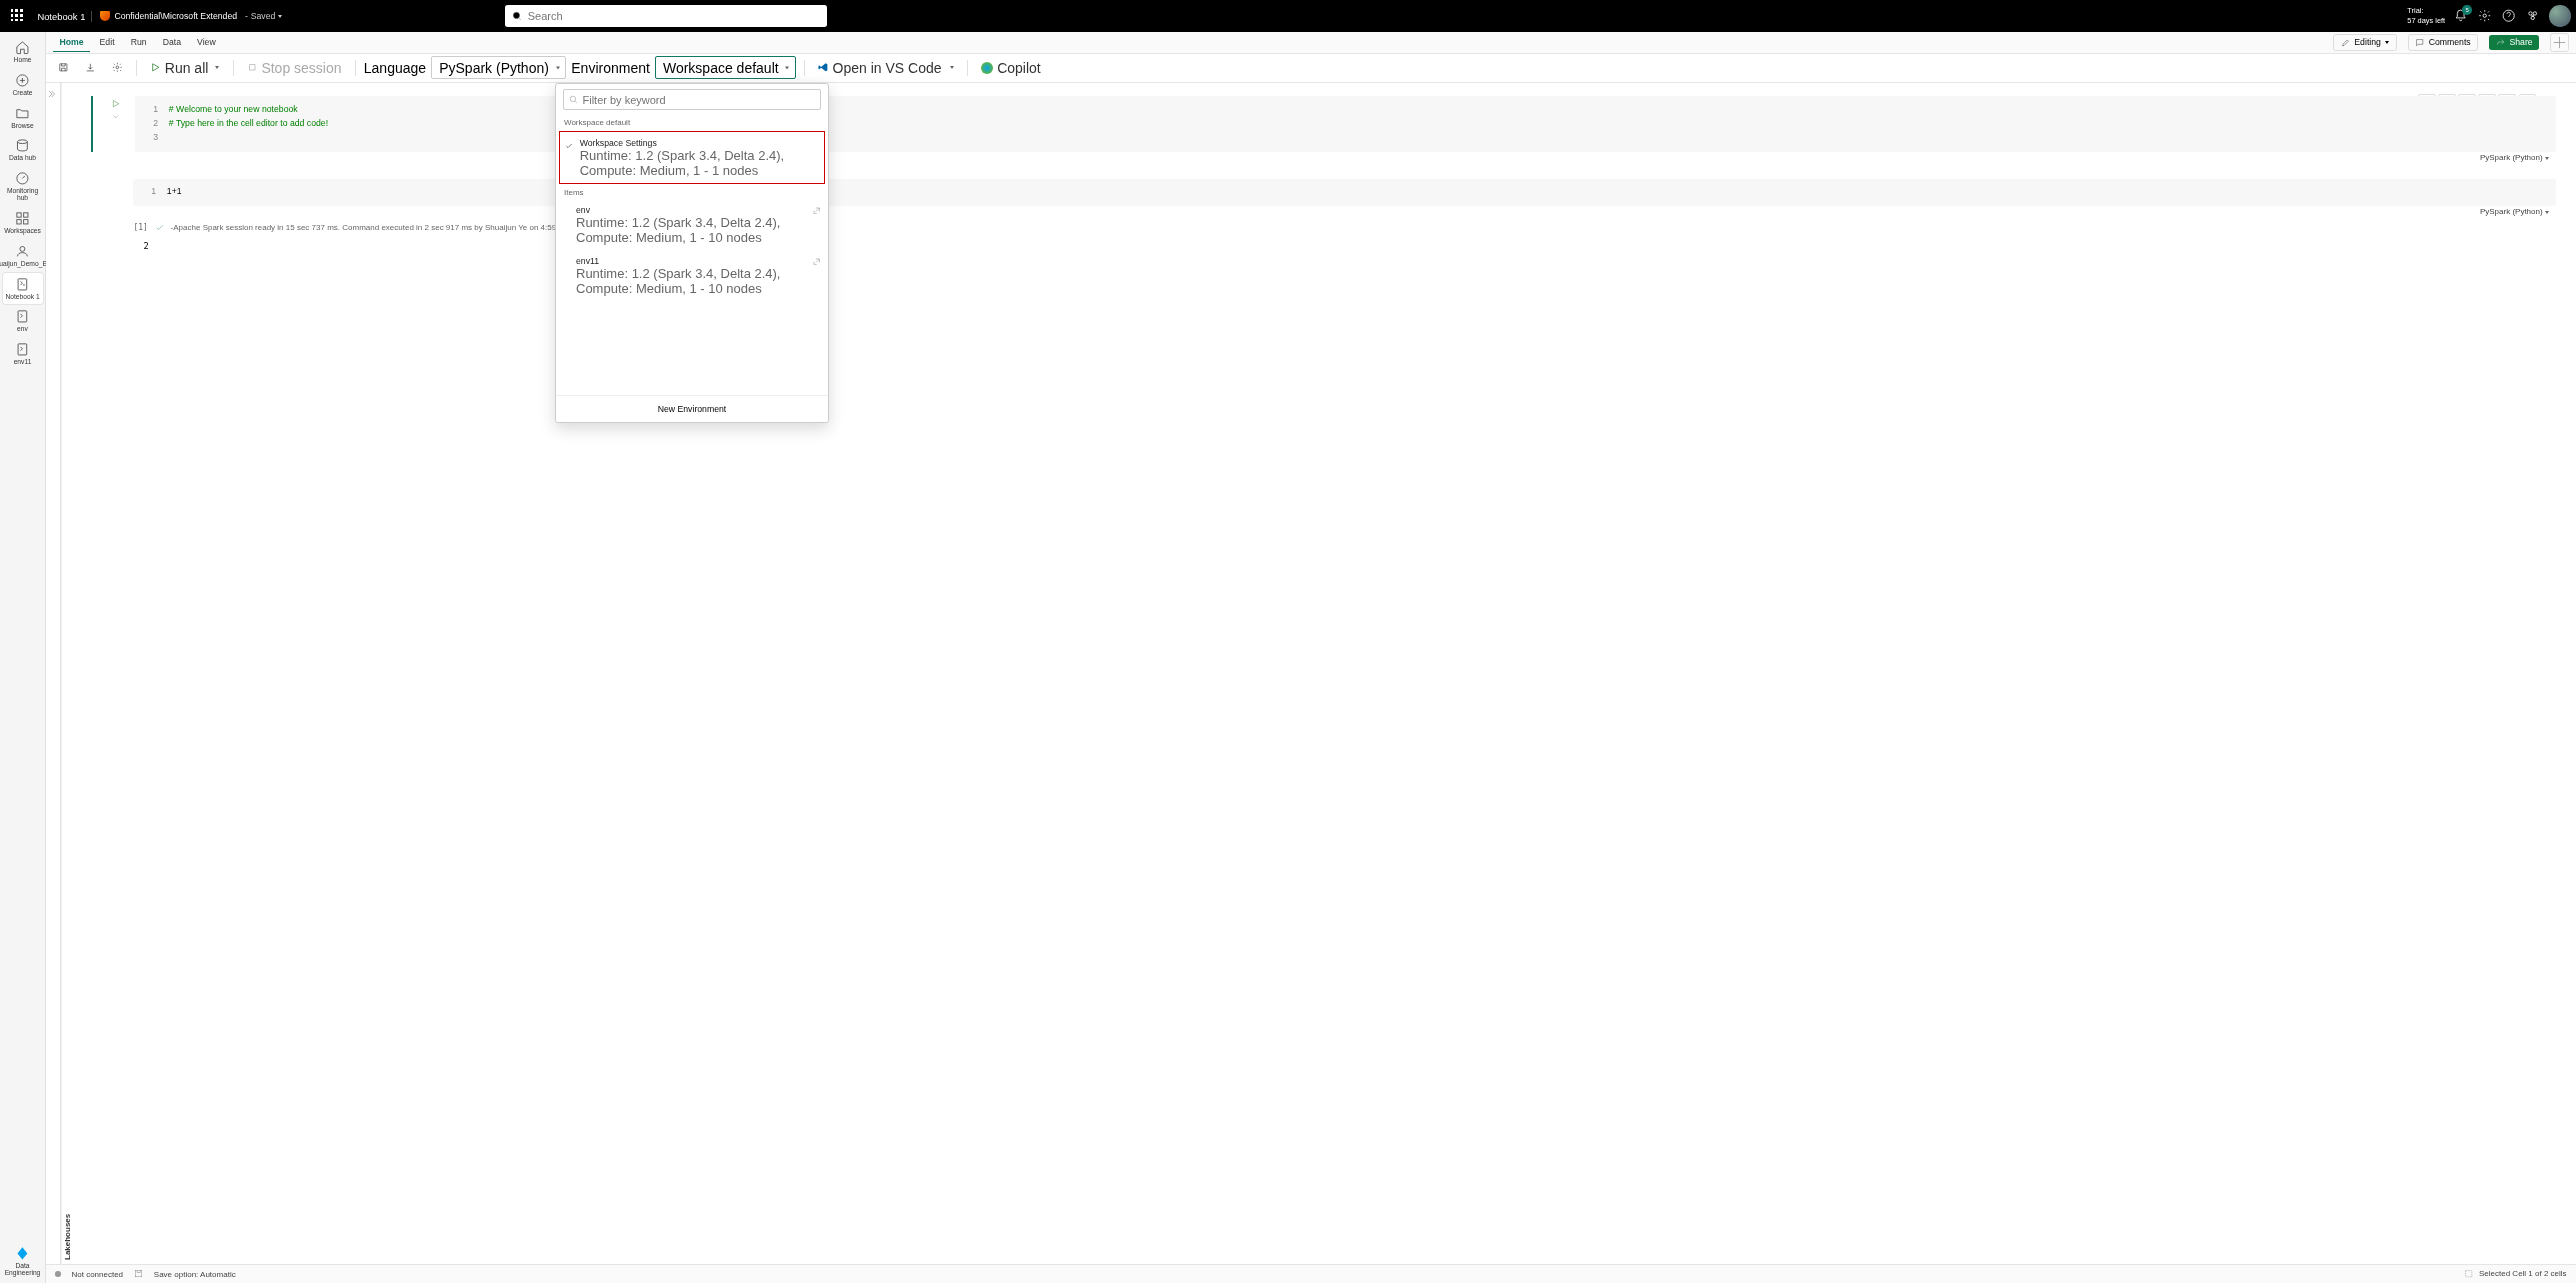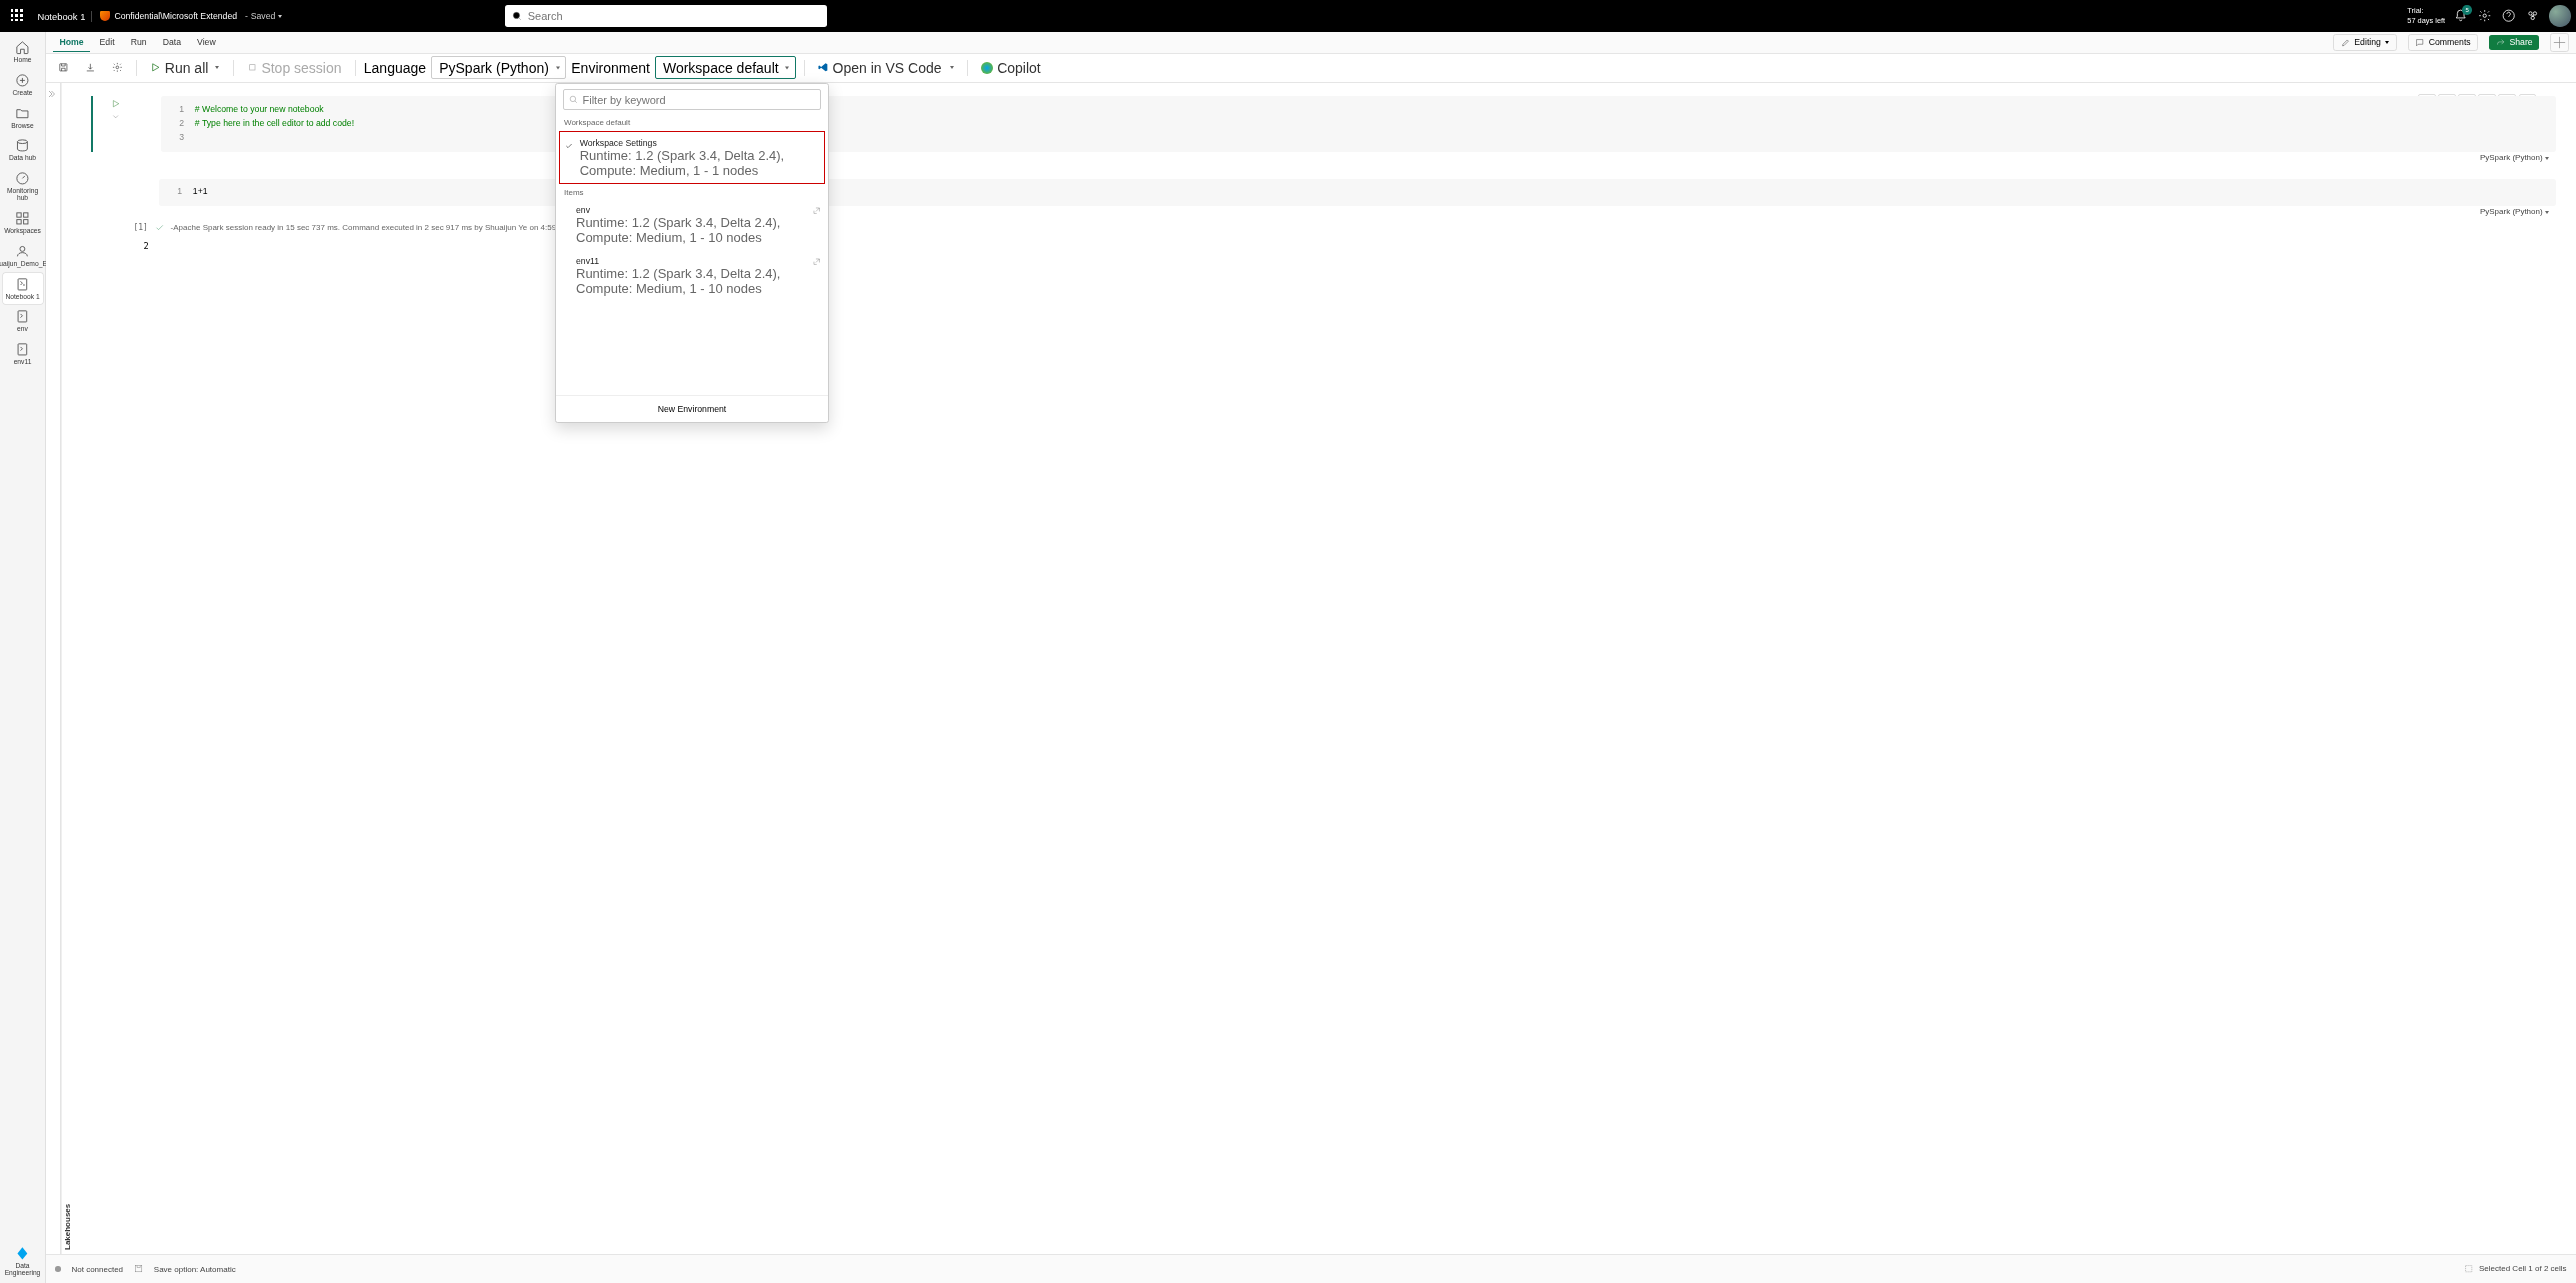--- a/index.html
+++ b/index.html
@@ -66,21 +66,21 @@
 
 .cells { flex: 1; overflow: auto; padding: 13.4px 20px; position: relative; }
 
 
 .cell-toolbar { position: absolute; right: 20px; top: 10.7px; display: flex; gap: 2.7px; }
 .cell-toolbar .ctb { width: 17.4px; height: 17.4px; border: 0.7px solid #ddd; border-radius: 2px; display: flex; align-items: center; justify-content: center; cursor: pointer; font-size: 7.4px; color: #555; }
 .cell-toolbar .ctb svg { width: 9.4px; height: 9.4px; stroke: #555; fill: none; stroke-width: 1.5; }
 .trash { border: none !important; }
 
 .cell { margin-bottom: 13.4px; }
-.cell-wrap { display: flex; gap: 26px; }
+.cell-wrap { display: flex; }
 .cell-left { width: 40px; display: flex; flex-direction: column; align-items: center; padding-top: 2.7px; gap: 2.7px; }
 .cell-left svg { width: 9.4px; height: 9.4px; stroke: #0b6a0b; fill: none; cursor: pointer; }
 .cell-left .runchev svg { stroke: #666; }
 .cell-body { flex: 1; background: #f7f7f7; border-radius: 2.7px; padding: 6.7px 9.4px; font-family: Consolas, monospace; font-size: 8.7px; line-height: 1.6; position: relative; }
 .active-cell { border-left: 2px solid #117865; margin-left: -2px; padding-left: 2px; }
 .ln { color: #888; display: inline-block; width: 13.4px; text-align: right; margin-right: 10.7px; }
 .comment { color: #008000; }
 .lang-tag { position: absolute; right: 6.7px; bottom: -13.4px; font-size: 8px; color: #444; display: flex; align-items: center; gap: 2.7px; }
 
 .out-meta { display: flex; align-items: center; gap: 6.7px; font-size: 8px; color: #666; margin: 4px 0 1.3px 40px; }
@@ -98,21 +98,21 @@
 .env-dd .opt.hl { border: 0.7px solid #c00; margin: 1.3px 2.7px; }
 .env-dd .opt .chk { position: absolute; left: 5.4px; top: 8px; width: 8px; height: 8px; }
 .env-dd .opt .chk svg { width: 8px; height: 8px; stroke: #333; fill: none; stroke-width: 2; }
 .env-dd .opt .nm { font-size: 8.7px; color: #222; }
 .env-dd .opt .meta { font-size: 13px; color: #666; margin-top: 0; }
 .env-dd .opt .ext { position: absolute; right: 6.7px; top: 6.7px; width: 9.4px; height: 9.4px; stroke: #666; fill: none; cursor: pointer; }
 .env-dd .spacer { height: 94px; }
 .env-dd .new-env { border-top: 0.7px solid #eee; text-align: center; padding: 8px; font-size: 8.7px; cursor: pointer; }
 
 
-.status { height: 29px; background: #fafafa; border-top: 0.7px solid #e5e5e5; display: flex; align-items: center; padding: 0 9.4px; gap: 10.7px; font-size: 8px; color: #444; }
+.status { height: 19px; background: #fafafa; border-top: 0.7px solid #e5e5e5; display: flex; align-items: center; padding: 0 9.4px; gap: 10.7px; font-size: 8px; color: #444; }
 .status .dot { width: 5.4px; height: 5.4px; border-radius: 50%; background: #999; }
 .status svg { width: 9.4px; height: 9.4px; stroke: #666; fill: none; }
 .status .sright { margin-left: auto; display: flex; align-items: center; gap: 5.4px; }
 </style>
 </head>
 <body>
 
 <div class="topbar">
   <div class="waffle">
       <span></span>

